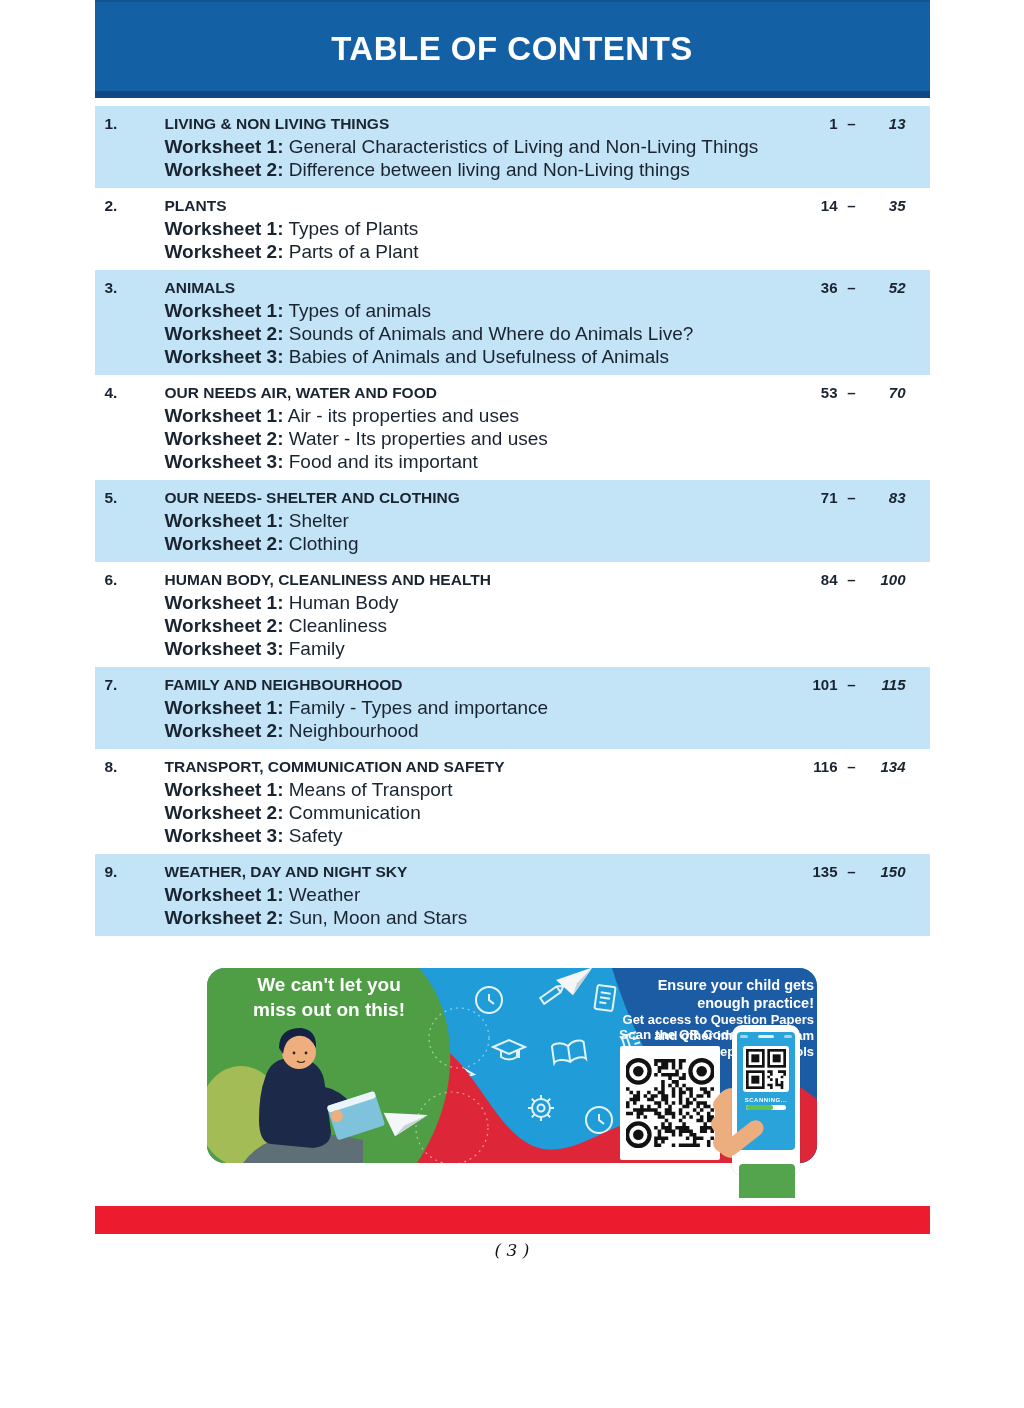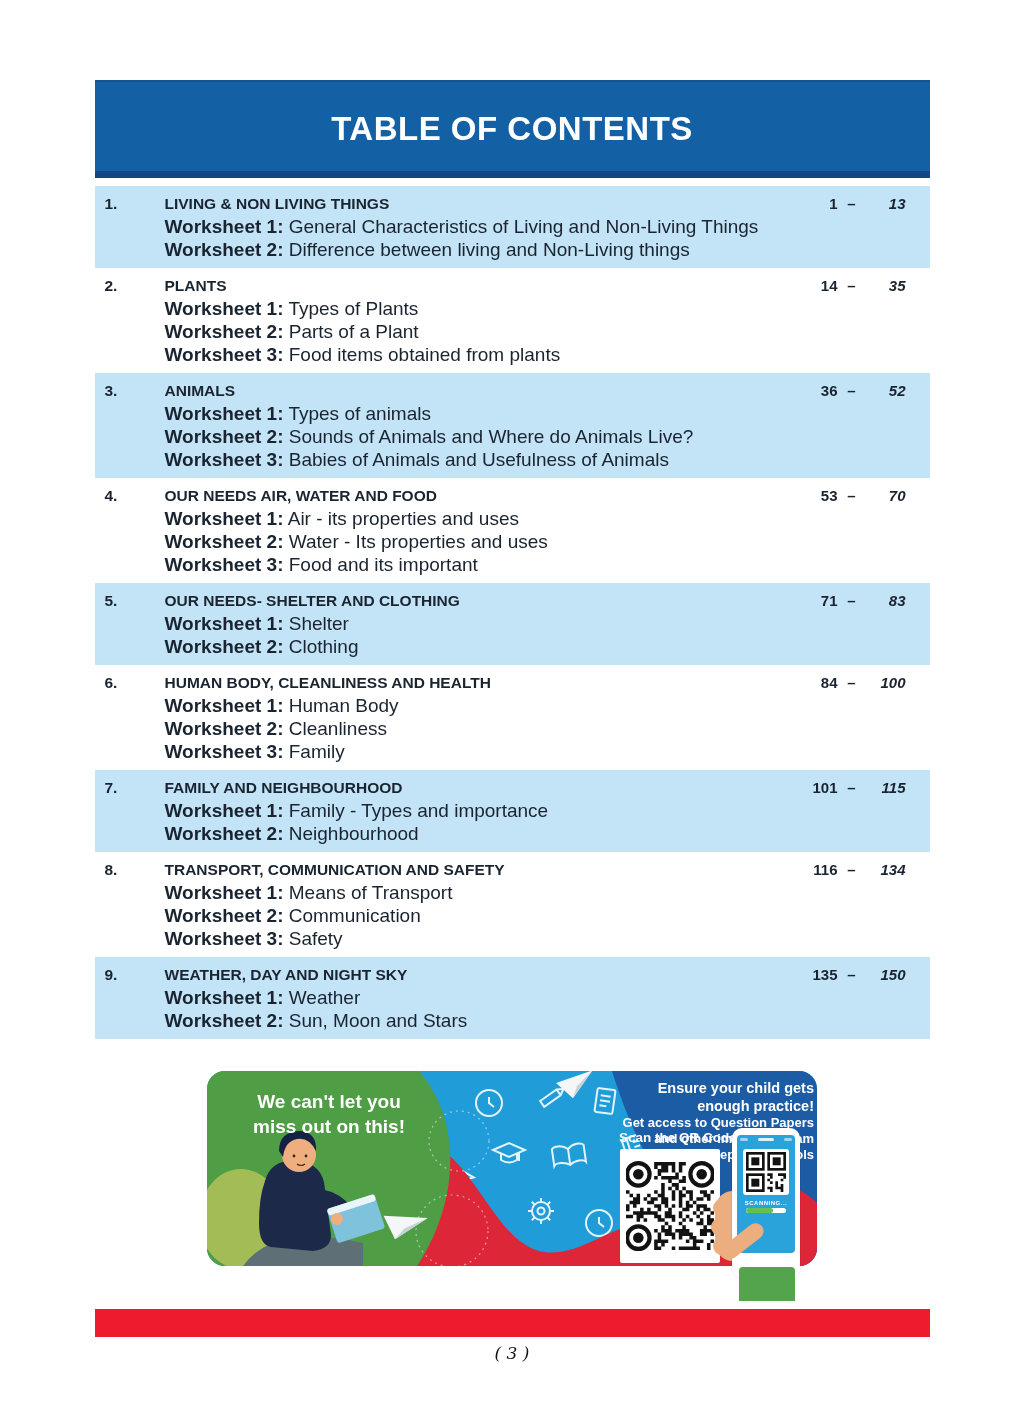--- a/index.html
+++ b/index.html
@@ -6,21 +6,21 @@
     --header-bg:#1460A5; --row-highlight:#C3E3F7; --text:#1A2430;
     --banner-green:#4F9D45; --banner-teal:#209DD8; --banner-red:#DD2637;
     --banner-blue:#1C5CA5; --bottom-bar:#EC1B2E;
   }
   *{box-sizing:border-box;margin:0;padding:0;}
   body{background:#fff;font-family:"Liberation Sans","DejaVu Sans",sans-serif;color:var(--text);}
   .page{width:1024px;height:1408px;position:relative;background:#fff;overflow:hidden;}
   .content{width:835px;margin:0 auto;position:relative;}
 
   
-  .toc-header{margin-top:80px;height:98px;background:var(--header-bg);
+  .toc-header{height:98px;background:var(--header-bg);
     display:flex;align-items:center;justify-content:center;
     box-shadow:inset 0 -7px 0 rgba(10,45,90,.45), inset 0 2px 0 rgba(10,45,90,.25);}
   .toc-header h1{color:#fff;font-size:33px;font-weight:bold;letter-spacing:.5px;}
 
   
   #toc-list{margin-top:8px;}
   .entry{display:flex;padding:6px 24px 7px 10px;background:#fff;}
   .entry.hl{background:var(--row-highlight);}
   .entry-num{width:60px;font-weight:700;font-size:15.5px;line-height:23px;}
   .entry-main{flex:1;}
@@ -29,21 +29,21 @@
   .entry-range{display:flex;font-size:15px;font-weight:600;}
   .r-start{min-width:36px;text-align:right;}
   .r-dash{width:28px;text-align:center;}
   .r-end{min-width:40px;text-align:right;font-style:italic;}
   .ws-line{font-size:19px;line-height:23px;}
   .ws-label{font-weight:700;}
 
   
   .promo{width:610px;height:195px;margin:32px auto 0;position:relative;}
   .promo-art{position:absolute;inset:0;z-index:0;}
-  .promo-left-text{position:absolute;left:16px;top:18px;width:212px;text-align:center;
+  .promo-left-text{position:absolute;left:16px;top:4px;width:212px;text-align:center;
     color:#fff;font-weight:700;font-size:19px;line-height:25px;z-index:2;}
   .promo-right-text{position:absolute;right:3px;top:8px;width:250px;text-align:right;
     color:#fff;z-index:2;}
   .rt-bold{font-weight:700;font-size:14.5px;line-height:18px;}
   .rt-sub{font-weight:600;font-size:13px;line-height:16px;}
   .scan-label{position:absolute;left:412px;top:59px;color:#fff;font-weight:700;font-size:13.5px;z-index:2;}
   .qr-big{position:absolute;left:413px;top:78px;width:100px;height:114px;background:#fff;
     border-radius:2px;padding:6px;z-index:1;}
   .qr-big svg{width:100%;height:100%;}
 
@@ -119,24 +119,20 @@
         </div>
       </div>
       <div>
               <div class="ws-line">
     <span class="ws-label">Worksheet 1:</span>
     <span>Types of Plants</span>
   </div>
               <div class="ws-line">
     <span class="ws-label">Worksheet 2:</span>
     <span>Parts of a Plant</span>
-  </div>
-              <div class="ws-line">
-    <span class="ws-label">Worksheet 3:</span>
-    <span>Food items obtained from plants</span>
   </div>
             </div>
     </div>
   </div>
         <div class="entry hl">
     <div class="entry-num">3.</div>
     <div class="entry-main">
       <div class="entry-head">
         <div class="entry-title">ANIMALS</div>
         <div class="entry-range">

